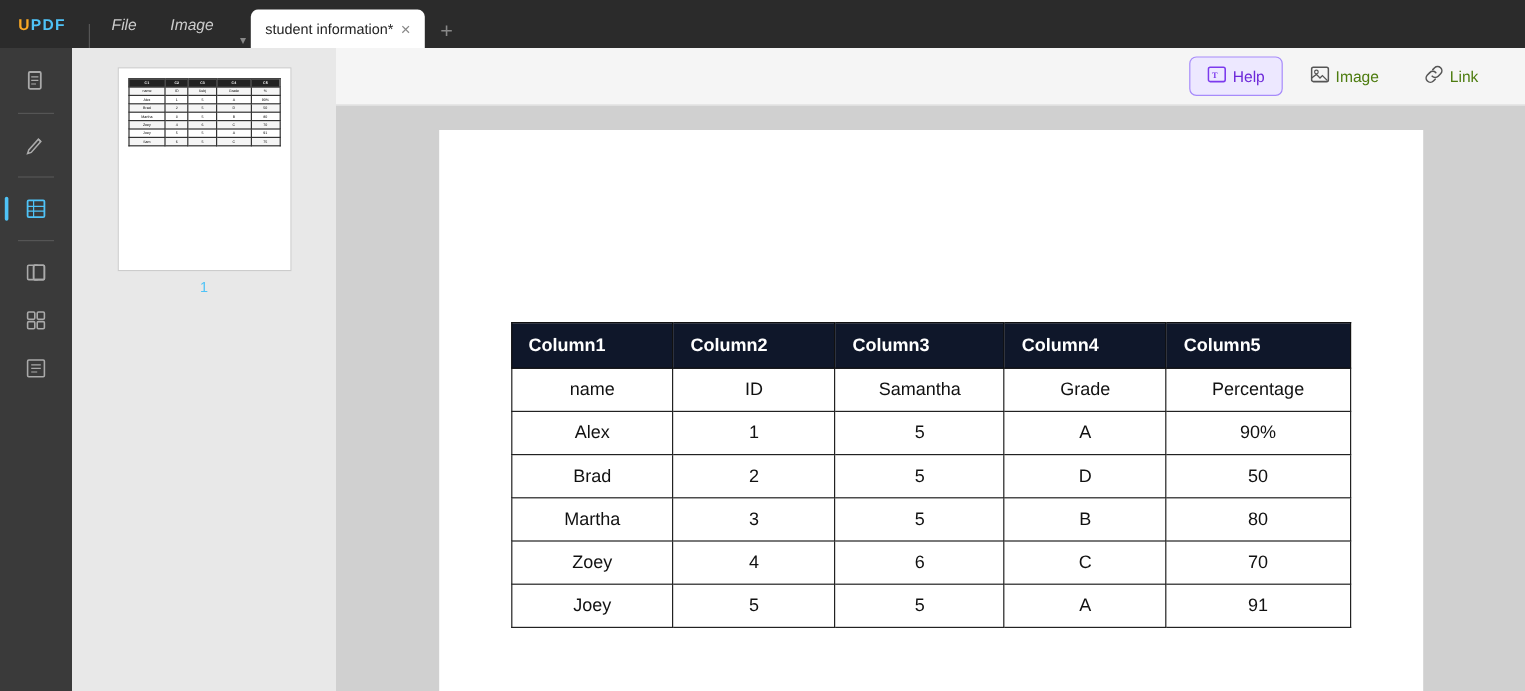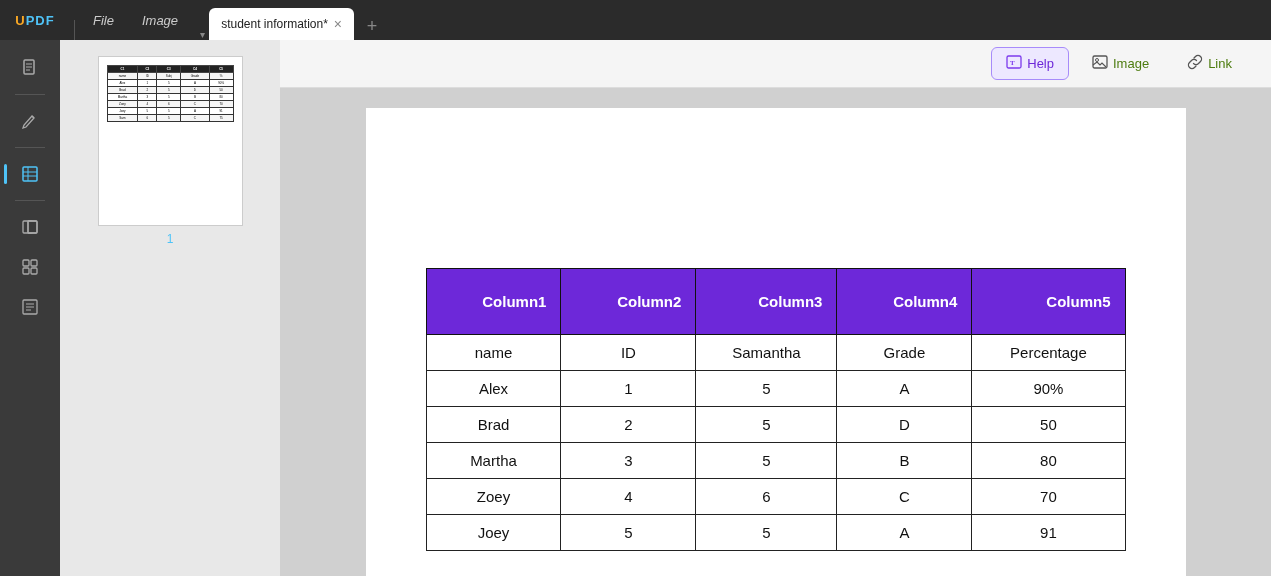--- a/index.html
+++ b/index.html
@@ -249,26 +249,26 @@
     }
 
     
     .data-table {
       border-collapse: collapse;
       width: 700px;
       margin-top: 120px;
       font-size: 15px;
     }
     .data-table thead tr th {
-      background: #6d28d9;
+      background: #0f172a;
       color: white;
       font-weight: 700;
-      padding: 24px 14px;
+      padding: 10px 14px;
       border: 1.5px solid #111;
-      text-align: right;
+      text-align: left;
     }
     .data-table tbody tr td {
       border: 1.5px solid #222;
       padding: 9px 14px;
       text-align: center;
       color: #111;
     }
     .data-table tbody tr:first-child td {
       font-weight: 400;
     }

